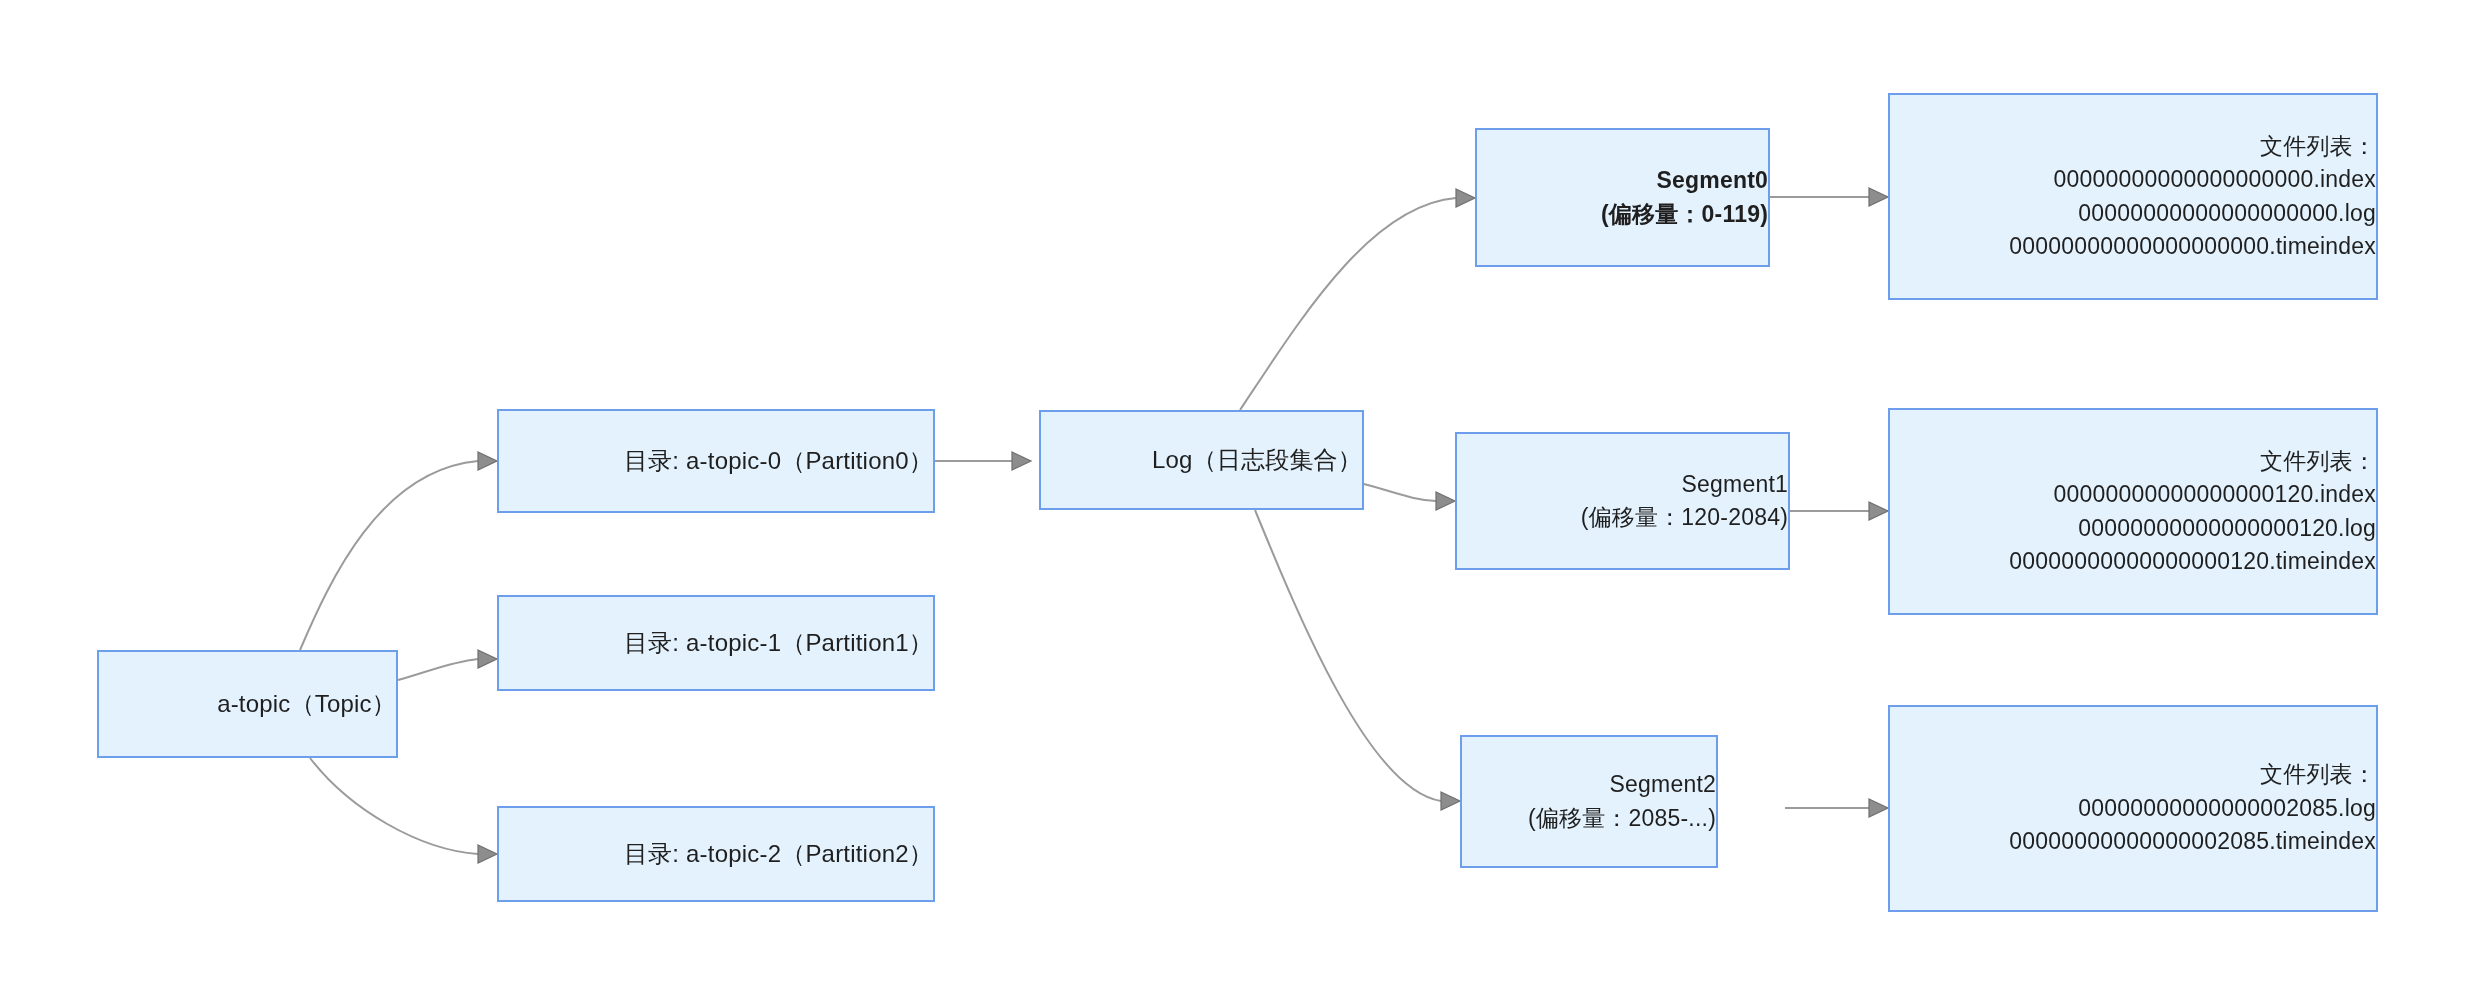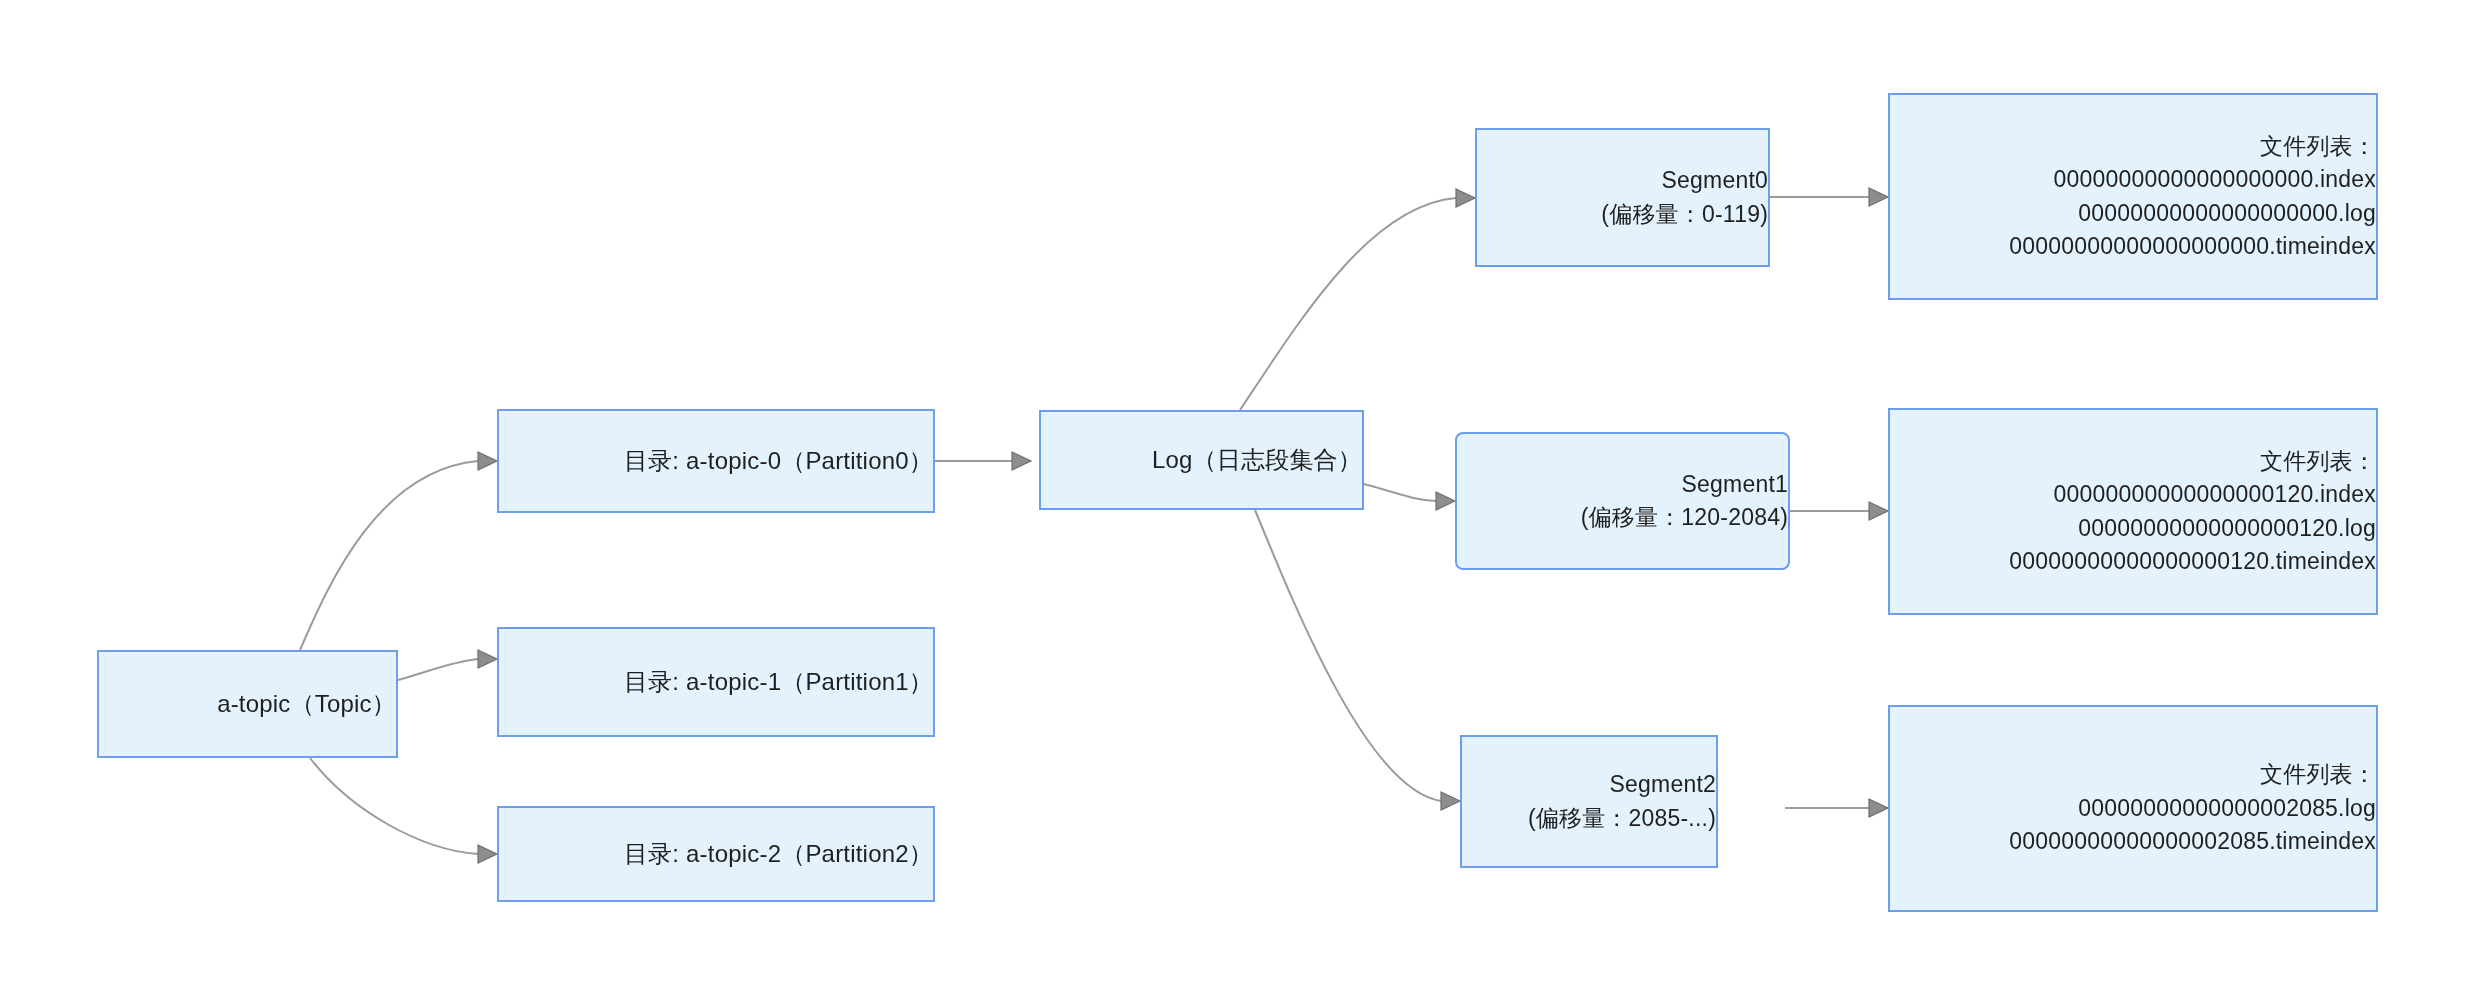--- a/index.html
+++ b/index.html
@@ -47,24 +47,24 @@
   }
   .f-topic      { font-size: 24px; }
   .f-partition  { font-size: 24px; }
   .f-log        { font-size: 24px; }
   .f-segment    { font-size: 23px; }
   .f-files      { font-size: 23px; }
 
   
   #node-topic       { left: 97px;  top: 650px; width: 301px; height: 108px; }
   #node-partition-0 { left: 497px; top: 409px; width: 438px; height: 104px; }
-  #node-partition-1 { left: 497px; top: 627px; width: 438px; height: 110px;  }
+  #node-partition-1 { left: 497px; top: 595px; width: 438px; height: 96px;  }
   #node-partition-2 { left: 497px; top: 806px; width: 438px; height: 96px;  }
   #node-log         { left: 1031px;top: 410px; width: 325px; height: 100px; }
-  #node-segment-0   { left: 1475px;top: 128px; width: 295px; height: 139px; }
+  #node-segment-0   { left: 1475px;top: 128px; width: 295px; height: 139px; font-weight: bold; }
   #node-segment-1   { left: 1455px;top: 432px; width: 335px; height: 138px; }
   #node-segment-2   { left: 1460px;top: 735px; width: 258px; height: 133px; }
   #node-files-0     { left: 1888px;top: 93px;  width: 490px; height: 207px; }
   #node-files-1     { left: 1888px;top: 408px; width: 490px; height: 207px; }
   #node-files-2     { left: 1888px;top: 705px; width: 490px; height: 207px; }
 
   .edge-path {
     fill: none;
     stroke: #9b9b9b;
     stroke-width: 2;
@@ -148,21 +148,21 @@
   </div>
 
   <div class="node f-log" id="node-log" style="background: rgb(227, 242, 253); border-color: rgb(108, 158, 235); color: rgb(31, 31, 31); margin-left: 8px;">
     <span class="line">Log（日志段集合）</span>
   </div>
 
   <div class="node f-segment" id="node-segment-0" style="background: rgb(227, 242, 253); border-color: rgb(108, 158, 235); color: rgb(31, 31, 31);">
     <span class="line">Segment0</span>
     <span class="line">(偏移量：0-119)</span>
   </div>
-  <div class="node f-segment" id="node-segment-1" style="background: rgb(227, 242, 253); border-color: rgb(108, 158, 235); color: rgb(31, 31, 31); border-radius: 8px;">
+  <div class="node f-segment" id="node-segment-1" style="background: rgb(227, 242, 253); border-color: rgb(108, 158, 235); color: rgb(31, 31, 31);">
     <span class="line">Segment1</span>
     <span class="line">(偏移量：120-2084)</span>
   </div>
   <div class="node f-segment" id="node-segment-2" style="background: rgb(227, 242, 253); border-color: rgb(108, 158, 235); color: rgb(31, 31, 31);">
     <span class="line">Segment2</span>
     <span class="line">(偏移量：2085-...)</span>
   </div>
 
   <div class="node f-files" id="node-files-0" style="background: rgb(227, 242, 253); border-color: rgb(108, 158, 235); color: rgb(31, 31, 31);">
     <span class="line">文件列表：</span>

